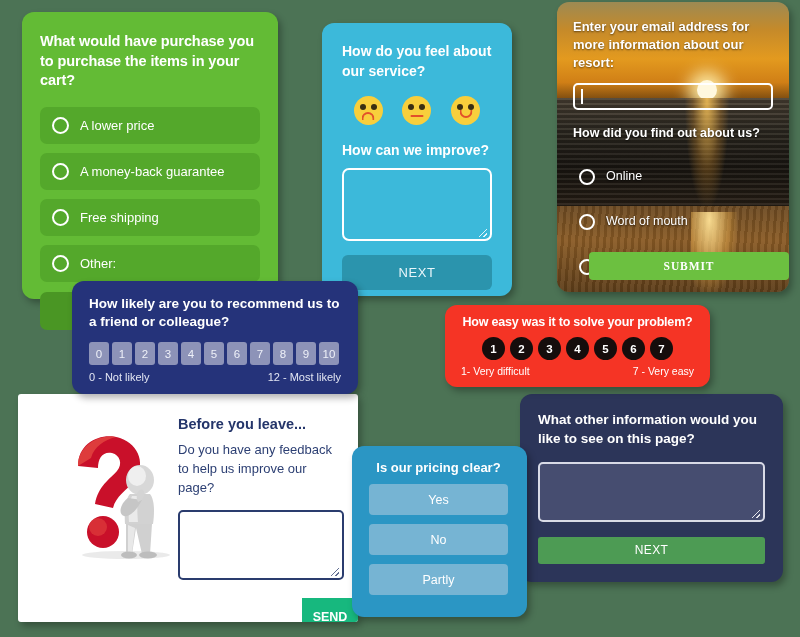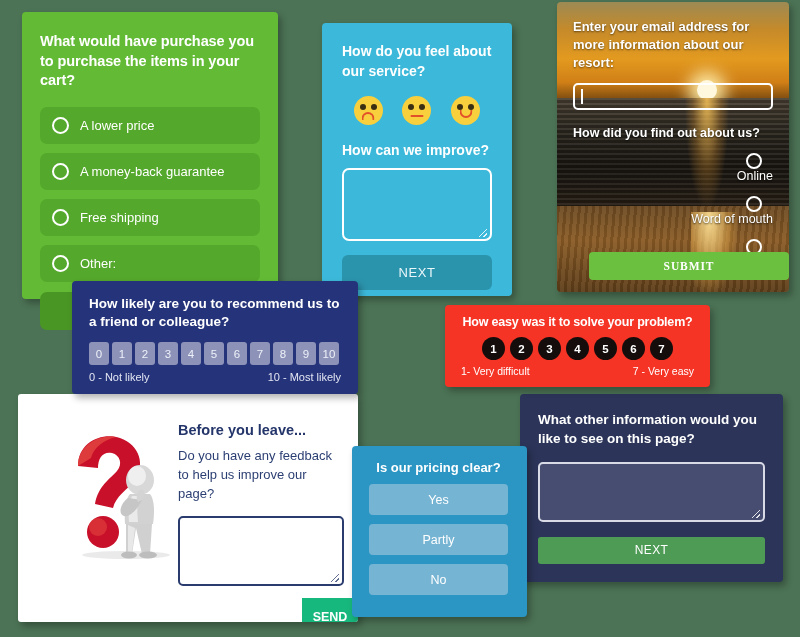--- a/index.html
+++ b/index.html
@@ -4,21 +4,21 @@
 <style>
   * { box-sizing: border-box; margin: 0; padding: 0; }
   html, body {
     width: 800px; height: 637px;
     overflow: hidden;
     background: #4c7355;
     font-family: "Liberation Sans", sans-serif;
   }
   #stage { position: relative; width: 800px; height: 637px; }
 
-  .card { position: absolute; border-radius: 4px; box-shadow: 3px 4px 7px rgba(0,0,0,.30); }
+  .card { position: absolute; border-radius: 12px; box-shadow: 3px 4px 7px rgba(0,0,0,.30); }
 
   
   #card-cart {
     left: 22px; top: 12px; width: 256px; height: 287px;
     background: #63bb35; padding: 20px 18px 0 18px; z-index: 4;
   }
   #card-cart .q {
     color: #fff; font-weight: bold; font-size: 14.5px; line-height: 1.35;
     margin-bottom: 16px; letter-spacing: -.1px;
   }
@@ -125,21 +125,21 @@
   }
   #email-input {
     margin-top: 10px; height: 27px; border: 2px solid #fff; border-radius: 5px;
     display: flex; align-items: center; padding-left: 6px;
   }
   #caret { width: 1.5px; height: 15px; background: #fff; }
   #find-q {
     color: #fff; font-size: 12.5px; font-weight: bold; margin-top: 16px;
     text-shadow: 0 1px 2px rgba(0,0,0,.6);
   }
-  .opt-img { display: flex; align-items: flex-end; margin-top: 13px; flex-direction: column; }
+  .opt-img { display: flex; align-items: flex-start; margin-top: 29px; }
   .opt-img .radio { width: 16px; height: 16px; margin-right: 11px; margin-left: 6px; }
   .opt-img .opt-label { font-size: 12.5px; text-shadow: 0 1px 2px rgba(0,0,0,.7); }
   #submit-btn {
     position: absolute; left: 16px; bottom: 12px; width: 200px; height: 28px;
     background: #6cc040; border-radius: 4px; z-index: 2;
     display: flex; align-items: center; justify-content: center;
     color: #fff; font-weight: bold; font-size: 11.5px; letter-spacing: .9px;
     font-family: "Liberation Serif", serif;
     margin-left: 16px;
   }
@@ -180,21 +180,21 @@
     display: flex; justify-content: space-between; margin-top: 5px;
     color: #fff; font-size: 10.5px; padding: 0 2px;
   }
 
   
   #card-leave {
     left: 18px; top: 394px; width: 340px; height: 228px;
     background: #fff; border-radius: 3px; z-index: 3; overflow: hidden;
   }
   #qmark-art { position: absolute; left: 40px; top: 30px; width: 130px; height: 160px; }
-  #leave-body { position: absolute; left: 160px; top: 28px; right: 14px; }
+  #leave-body { position: absolute; left: 160px; top: 22px; right: 14px; }
   #leave-title { color: #24356a; font-weight: bold; font-size: 14.5px; }
   #leave-sub { color: #2c3f73; font-size: 13px; line-height: 1.45; margin-top: 9px; }
   #leave-ta {
     margin-top: 12px; height: 70px; border: 2px solid #2a3c6e; border-radius: 5px;
     position: relative; background: #fff;
   }
   #leave-ta .grip {
     background:
       linear-gradient(135deg, transparent 46%, rgba(60,75,120,.8) 46%, rgba(60,75,120,.8) 56%, transparent 56%),
       linear-gradient(135deg, transparent 72%, rgba(60,75,120,.8) 72%, rgba(60,75,120,.8) 82%, transparent 82%);
@@ -335,21 +335,21 @@
       <div class="nps-box">4</div>
       <div class="nps-box">5</div>
       <div class="nps-box">6</div>
       <div class="nps-box">7</div>
       <div class="nps-box">8</div>
       <div class="nps-box">9</div>
       <div class="nps-box">10</div>
     </div>
     <div id="nps-legend">
       <span>0 - Not likely</span>
-      <span>10 - Most likely</span>
+      <span>12 - Most likely</span>
     </div>
   </div>
 
   <div class="card" id="card-ease">
     <div class="q">How easy was it to solve your problem?</div>
     <div id="ease-row">
       <div class="ease-dot">1</div>
       <div class="ease-dot">2</div>
       <div class="ease-dot">3</div>
       <div class="ease-dot">4</div>
@@ -388,22 +388,22 @@
       <div id="leave-ta">
         <span class="grip"></span>
       </div>
     </div>
     <div id="send-leave">SEND</div>
   </div>
 
   <div class="card" id="card-pricing">
     <div class="q">Is our pricing clear?</div>
     <div class="choice">Yes</div>
+    <div class="choice">No</div>
     <div class="choice">Partly</div>
-    <div class="choice">No</div>
   </div>
 
   <div class="card" id="card-info">
     <div class="q">What other information would you like to see on this page?</div>
     <div id="info-ta">
       <span class="grip"></span>
     </div>
     <div id="next-info">NEXT</div>
   </div>
 

